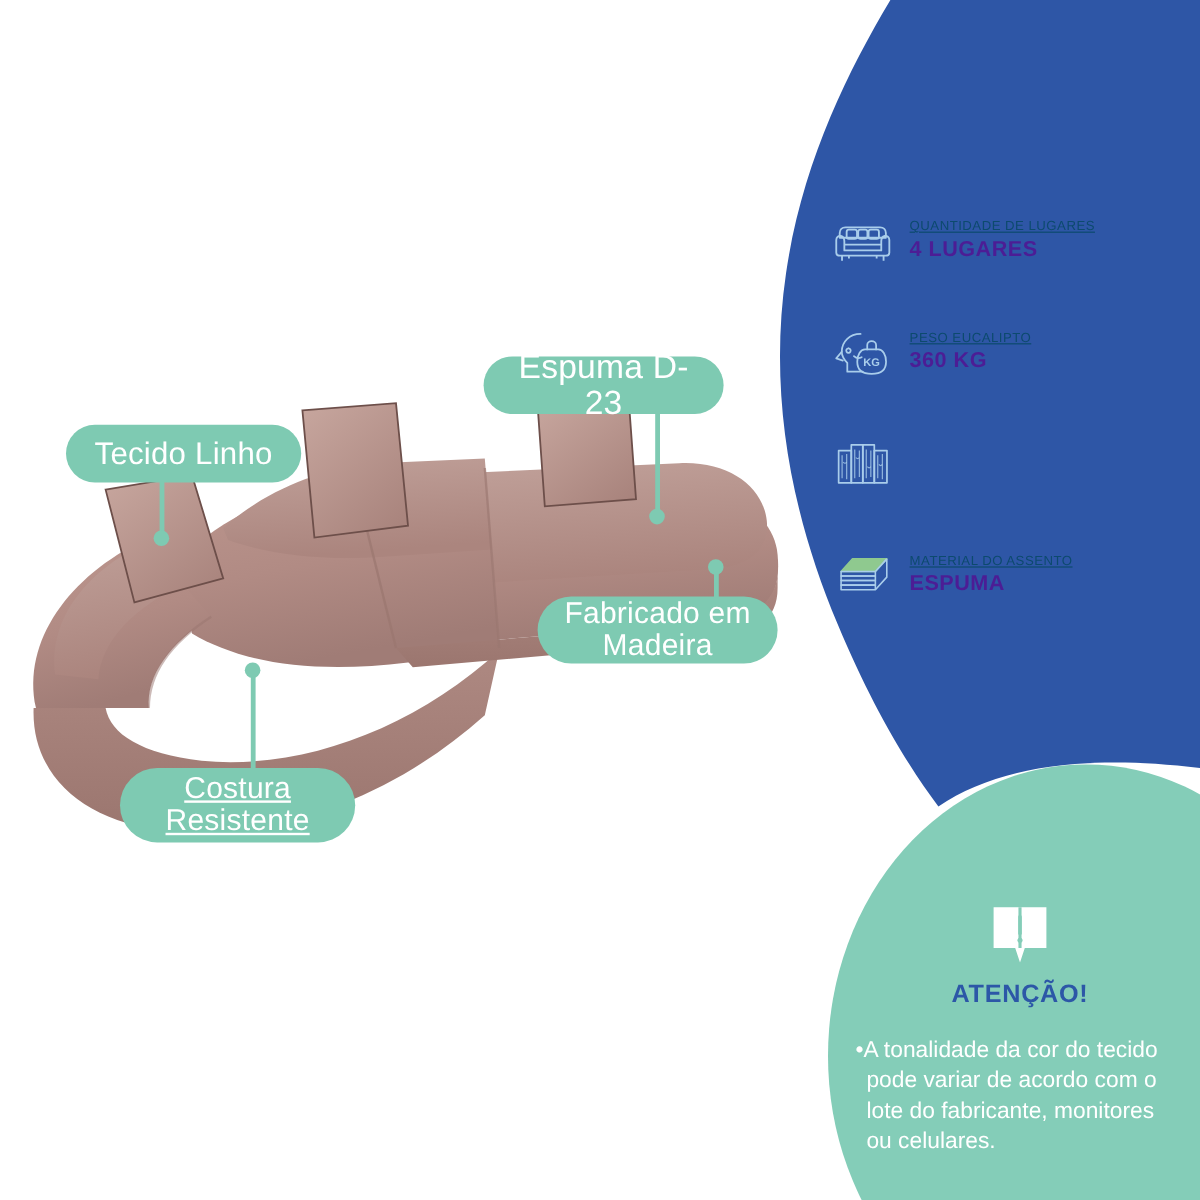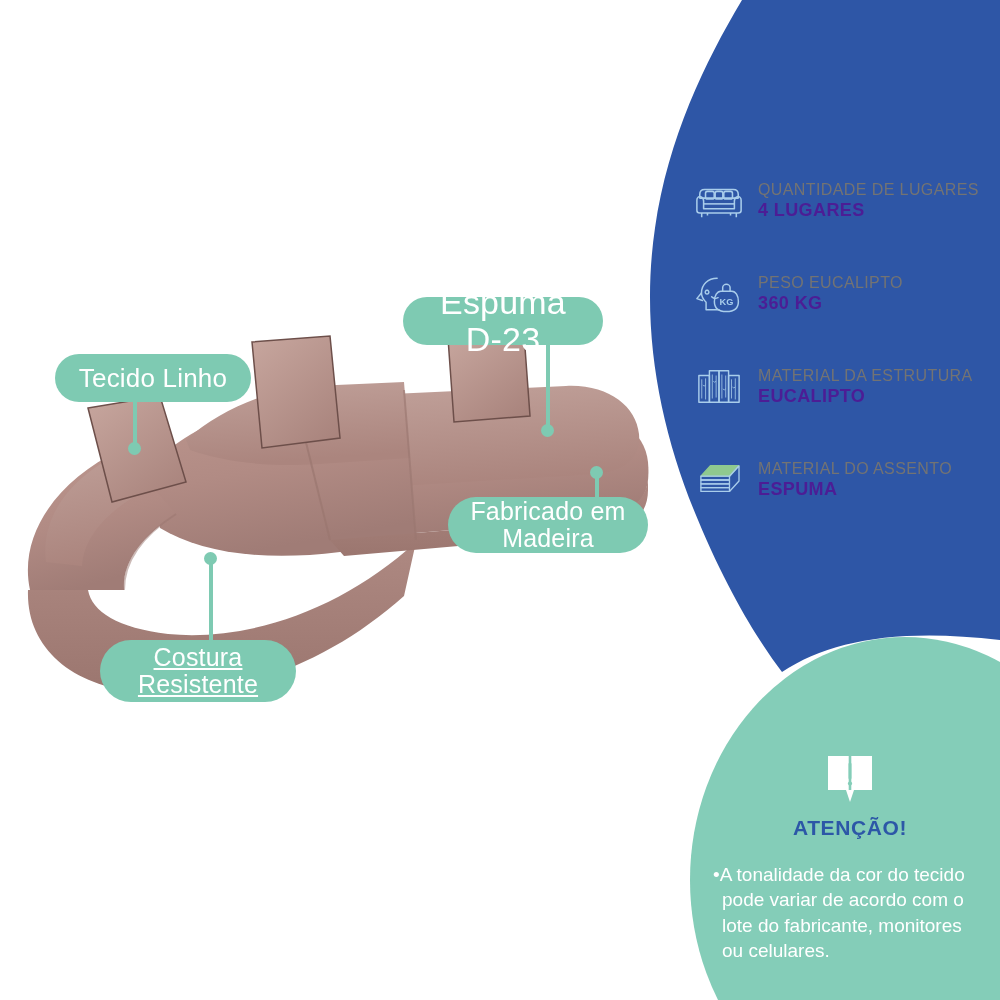--- a/index.html
+++ b/index.html
@@ -47,21 +47,21 @@
     justify-content: center;
     text-align: center;
     line-height: 1.08;
     font-weight: 400;
     letter-spacing: 0.2px;
     box-sizing: border-box;
     padding: 6px 20px;
     white-space: pre-line;
   }
   #callout-tecido  { left: 55px;  top: 354px; width: 196px; height: 48px; font-size: 26px; }
-  #callout-espuma  { left: 403px; top: 297px; width: 200px; height: 48px; font-size: 34px; }
+  #callout-espuma  { left: 403px; top: 297px; width: 200px; height: 48px; font-size: 28px; }
   #callout-madeira { left: 448px; top: 497px; width: 200px; height: 56px; font-size: 25px; }
   #callout-costura { left: 100px; top: 640px; width: 196px; height: 62px; font-size: 25px; text-decoration: underline; }
 
   
   .leader {
     position: absolute;
     background: #7ecab2;
     width: 4px;
     border-radius: 2px;
   }
@@ -92,25 +92,26 @@
     flex: 0 0 50px;
     width: 50px;
     height: 50px;
     display: flex;
     align-items: center;
     justify-content: center;
     text-align: right;
   }
   .spec-text { display: flex; flex-direction: column; justify-content: center; }
   .spec-label {
-    color: #737373;
-    font-size: 16px;
+    color: #0c4a6e;
+    font-size: 11px;
     letter-spacing: 0.4px;
     line-height: 1.15;
     white-space: nowrap;
+    text-decoration: underline;
   }
   .spec-value {
     color: #4c1d95;
     font-size: 18px;
     font-weight: bold;
     letter-spacing: 0.4px;
     line-height: 1.25;
     white-space: nowrap;
   }
 
@@ -312,24 +313,20 @@
           <g fill="none" stroke="#a9cdeb" stroke-width="1.5" stroke-linejoin="round">
             <rect x="3" y="10" width="11" height="28"></rect>
             <rect x="14" y="5" width="10" height="33"></rect>
             <rect x="24" y="5" width="10" height="33"></rect>
             <rect x="34" y="10" width="11" height="28"></rect>
             <path d="M6,14 L6,34 M10,13 L10,35 M17,9 L17,34 M21,10 L21,33 M27,9 L27,34 M31,10 L31,33 M37,14 L37,34 M41,13 L41,35" stroke-width="1" opacity="0.85"></path>
             <path d="M7,20 q1.5,2 3,0 M18,16 q1.5,2 3,0 M28,24 q1.5,2 3,0 M38,22 q1.5,2 3,0" stroke-width="1" opacity="0.8"></path>
           </g>
         </svg>
       </div>
-      <div class="spec-text">
-        <div class="spec-label">MATERIAL DA ESTRUTURA</div>
-        <div class="spec-value">EUCALIPTO</div>
-      </div>
     </div>
 
     <div class="spec-row">
       <div class="spec-icon">
         <svg viewBox="0 0 52 42" width="50" height="40" aria-hidden="true">
           <g stroke="#a9cdeb" stroke-width="1.4" stroke-linejoin="round">
             <path fill="#8fc98f" stroke="#8fc98f" d="M17,6 L47,6 L37,17 L7,17 Z"></path>
             <path fill="none" d="M7,17 L37,17 L37,21 L7,21 Z"></path>
             <path fill="none" d="M7,21 L37,21 L37,25 L7,25 Z"></path>
             <path fill="none" d="M7,25 L37,25 L37,29 L7,29 Z"></path>

